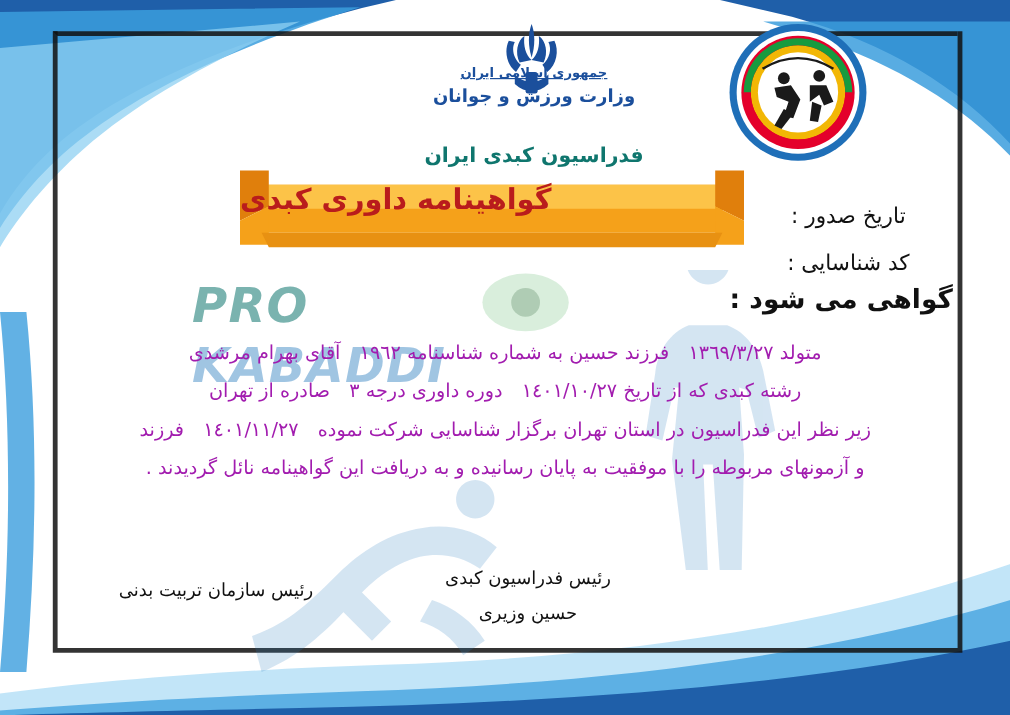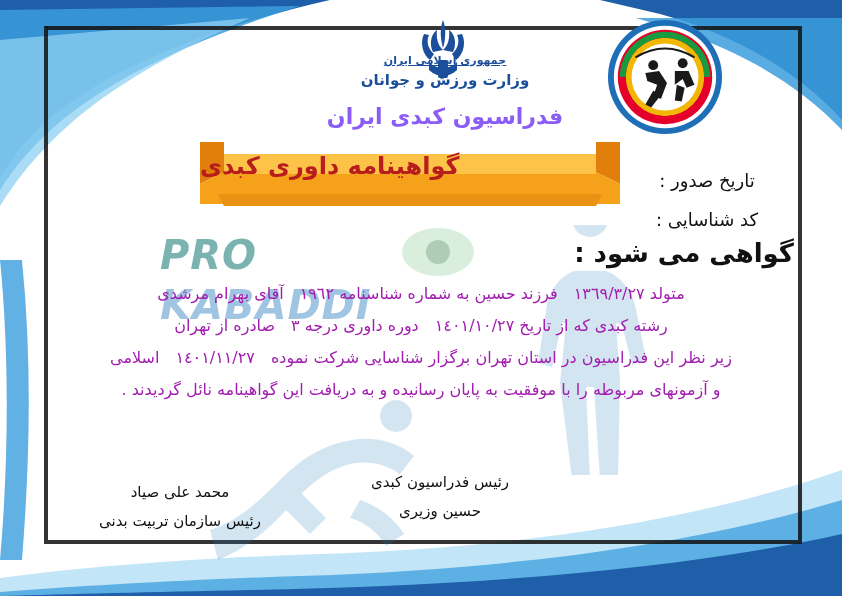--- a/index.html
+++ b/index.html
@@ -70,27 +70,27 @@
     direction: rtl;
     color: #1b4f9c;
     font-weight: bold;
     line-height: 1.55;
   }
   .ministry .l1 { font-size: 11px; text-decoration: underline; }
   .ministry .l2 { font-size: 15px; }
   .fed-title {
     position: absolute;
     left: 300px;
-    top: 104px;
+    top: 120px;
     width: 290px;
     text-align: center;
     direction: rtl;
-    color: #8b5cf6;
-    font-weight: bold;
-    font-size: 22px;
+    color: #0f766e;
+    font-weight: bold;
+    font-size: 17px;
   }
 
   
   .fedlogo {
     position: absolute;
     right: 118px;
     top: 18px;
     width: 118px;
     height: 118px;
   }
@@ -130,21 +130,21 @@
     margin-bottom: 18px;
     text-align: center;
   }
 
   
   .certify {
     position: absolute;
     right: 48px;
     top: 238px;
     direction: rtl;
-    font-size: 26px;
+    font-size: 22px;
     font-weight: bold;
     color: #111;
   }
   .body {
     position: absolute;
     left: 40px;
     right: 40px;
     top: 278px;
     direction: rtl;
     color: #a21caf;
@@ -274,27 +274,26 @@
   <div class="certify">گواهی می شود :</div>
 
   <div class="body">
     <div class="line">
       <span>متولد ١٣٦٩/٣/٢٧</span><span class="gap"></span><span>فرزند   حسین   به شماره شناسنامه  ١٩٦٢</span><span class="gap"></span><span>آقای بهرام  مرشدی</span>
     </div>
     <div class="line">
       <span>رشته کبدی  که از تاریخ ١٤٠١/١٠/٢٧</span><span class="gap"></span><span>دوره داوری درجه  ٣</span><span class="gap"></span><span>صادره از تهران</span>
     </div>
     <div class="line">
-      <span>زیر نظر این فدراسیون  در استان تهران   برگزار شناسایی شرکت نموده</span><span class="gap"></span><span>١٤٠١/١١/٢٧</span><span class="gap"></span><span>اسلامی</span>
+      <span>زیر نظر این فدراسیون  در استان تهران   برگزار شناسایی شرکت نموده</span><span class="gap"></span><span>١٤٠١/١١/٢٧</span><span class="gap"></span><span>فرزند</span>
     </div>
     <div class="line">و آزمونهای مربوطه را با موفقیت به پایان رسانیده و به دریافت این گواهینامه نائل گردیدند .</div>
   </div>
 
   <div class="sig sig-left">
-    <div>محمد علی صیاد</div>
     <div>رئیس سازمان تربیت بدنی</div>
   </div>
   <div class="sig sig-mid">
     <div>رئیس فدراسیون کبدی</div>
     <div>حسین وزیری</div>
   </div>
 
 </div>
 
 </body></html>

